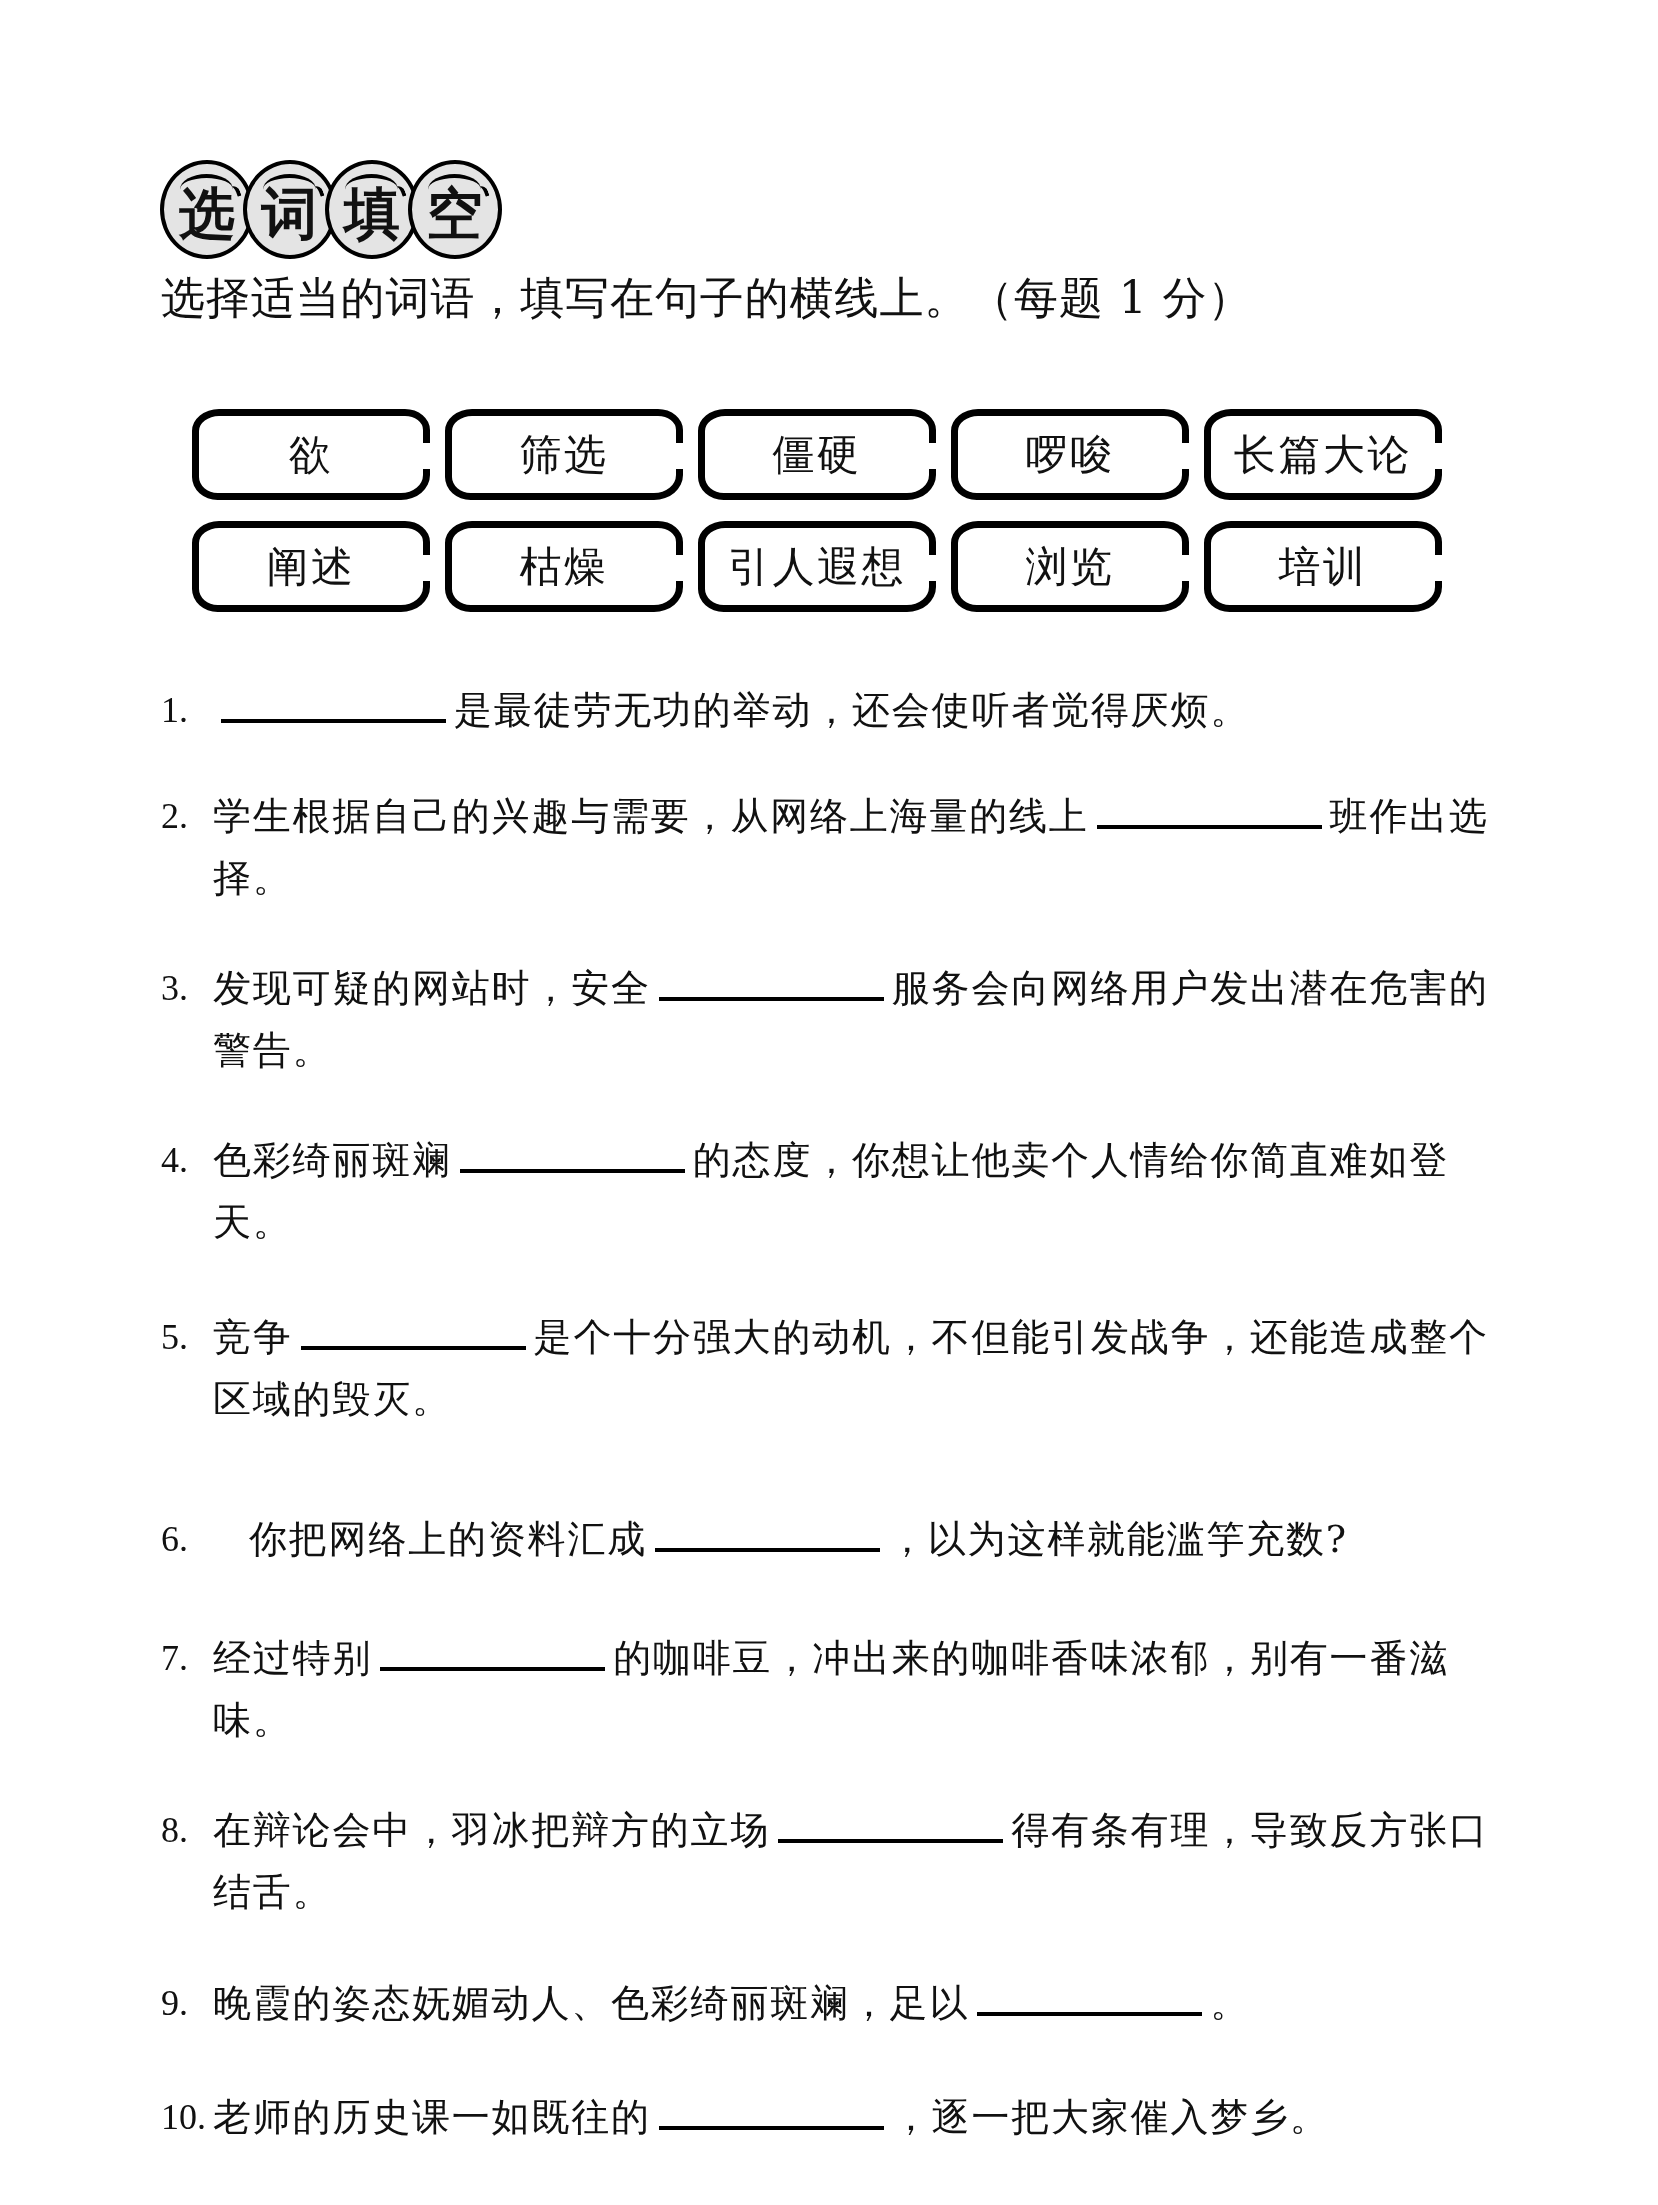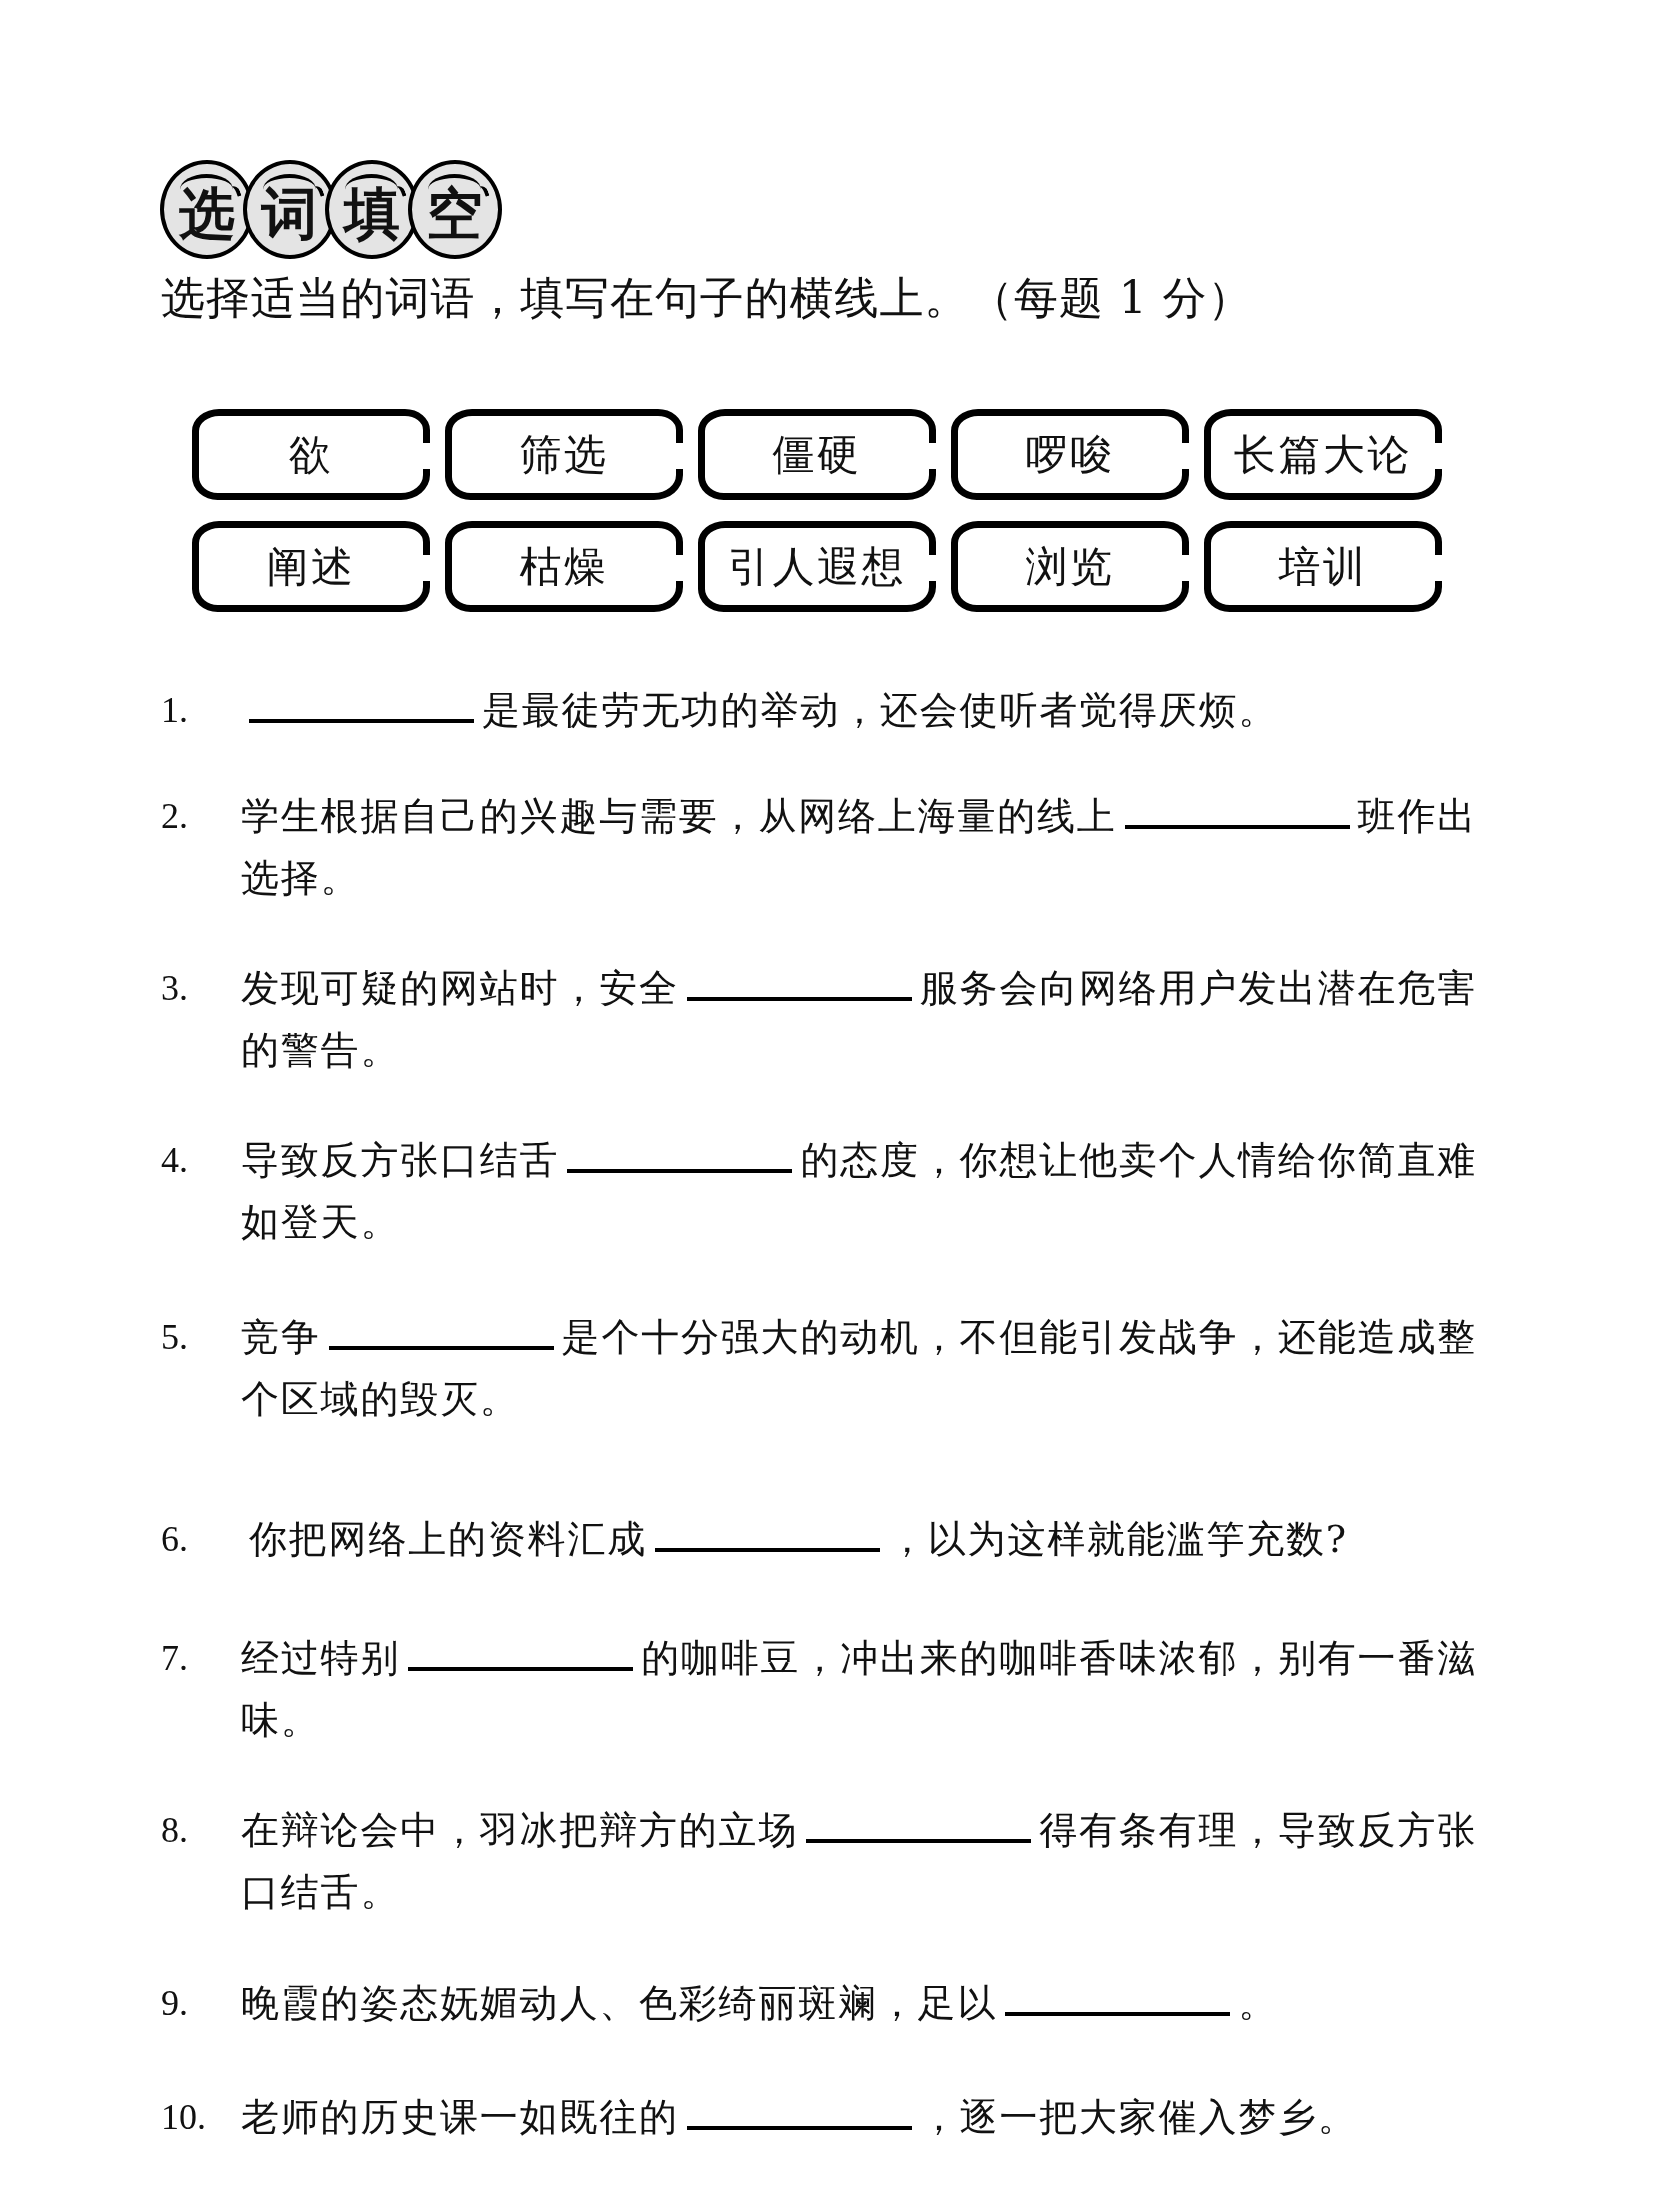--- a/index.html
+++ b/index.html
@@ -25,21 +25,21 @@
           display: grid; grid-template-columns: repeat(5, 238px); column-gap: 15px; row-gap: 21px; }
   .word { height: 91px; border: 7px solid #000; border-radius: 27px 25px 29px 25.6px / 22px 21px 25px 23px;
           box-sizing: border-box; display: flex; align-items: center; justify-content: center;
           position: relative; background: #fff; }
   .word .gap { position: absolute; right: -8px; top: 27px; width: 8.8px; height: 25.6px; background: #fff; }
   .word span { font-size: 42px; letter-spacing: 2.6px; line-height: 1; }
 
   
   .q { position: absolute; left: 161px; width: 1332px; font-size: 38px; line-height: 62px; }
   .q .num { position: absolute; left: 0; top: 0; font-family: "Liberation Serif", serif; font-size: 36px; }
-  .q .body { margin-left: 80px; letter-spacing: 1.8px; }
+  .q .body { margin-left: 52px; letter-spacing: 1.8px; }
   .q.indent .body { margin-left: 88px; }
   .blank { display: inline-block; width: 225px; height: 5.3px; border-bottom: 4.4px solid #000;
            vertical-align: baseline; margin: 0 8px; }
 </style>
 </head>
 <body>
 
 <div class="title">
   <div class="coin">
       <div class="hl"></div>
@@ -118,21 +118,21 @@
   <div class="body"><span>学生根据自己的兴趣与需要，从网络上海量的线上</span><span class="blank"></span><span>班作出选择。</span></div>
 </div>
 
 <div class="q" style="top:957px">
   <span class="num">3.</span>
   <div class="body"><span>发现可疑的网站时，安全</span><span class="blank"></span><span>服务会向网络用户发出潜在危害的警告。</span></div>
 </div>
 
 <div class="q" style="top:1129px">
   <span class="num">4.</span>
-  <div class="body"><span>导致反方张口结舌</span><span class="blank"></span><span>的态度，你想让他卖个人情给你简直难如登天。</span></div>
+  <div class="body"><span>色彩绮丽斑斓</span><span class="blank"></span><span>的态度，你想让他卖个人情给你简直难如登天。</span></div>
 </div>
 
 <div class="q" style="top:1306px">
   <span class="num">5.</span>
   <div class="body"><span>竞争</span><span class="blank"></span><span>是个十分强大的动机，不但能引发战争，还能造成整个区域的毁灭。</span></div>
 </div>
 
 <div class="q indent" style="top:1508px">
   <span class="num">6.</span>
   <div class="body"><span>你把网络上的资料汇成</span><span class="blank"></span><span>，以为这样就能滥竽充数?</span></div>

